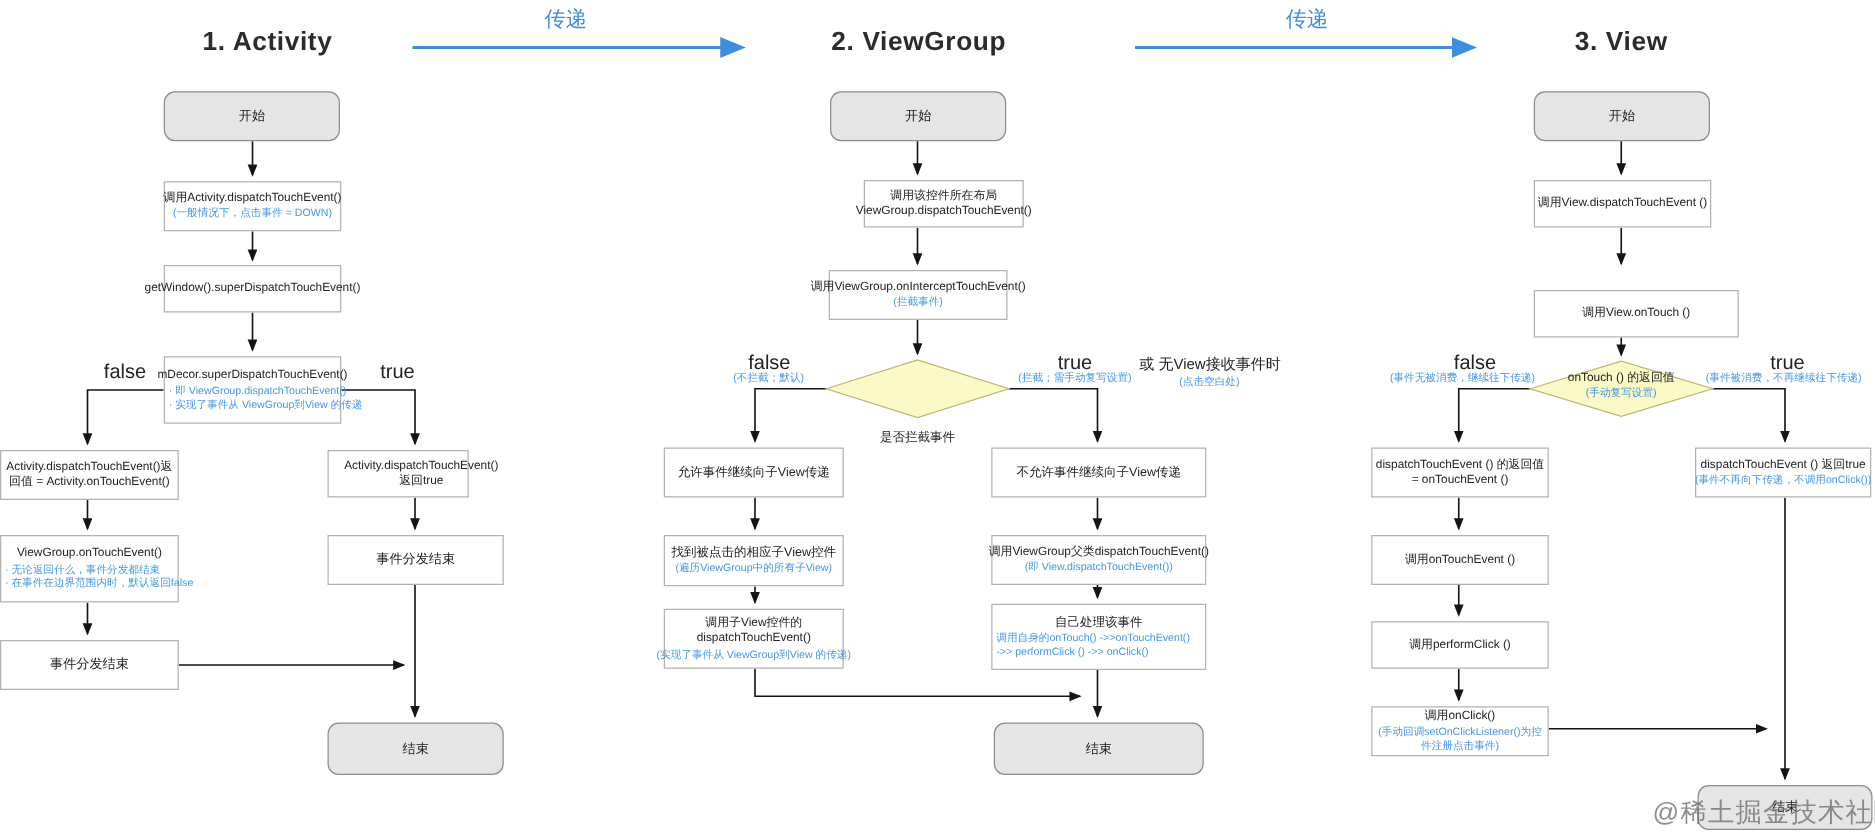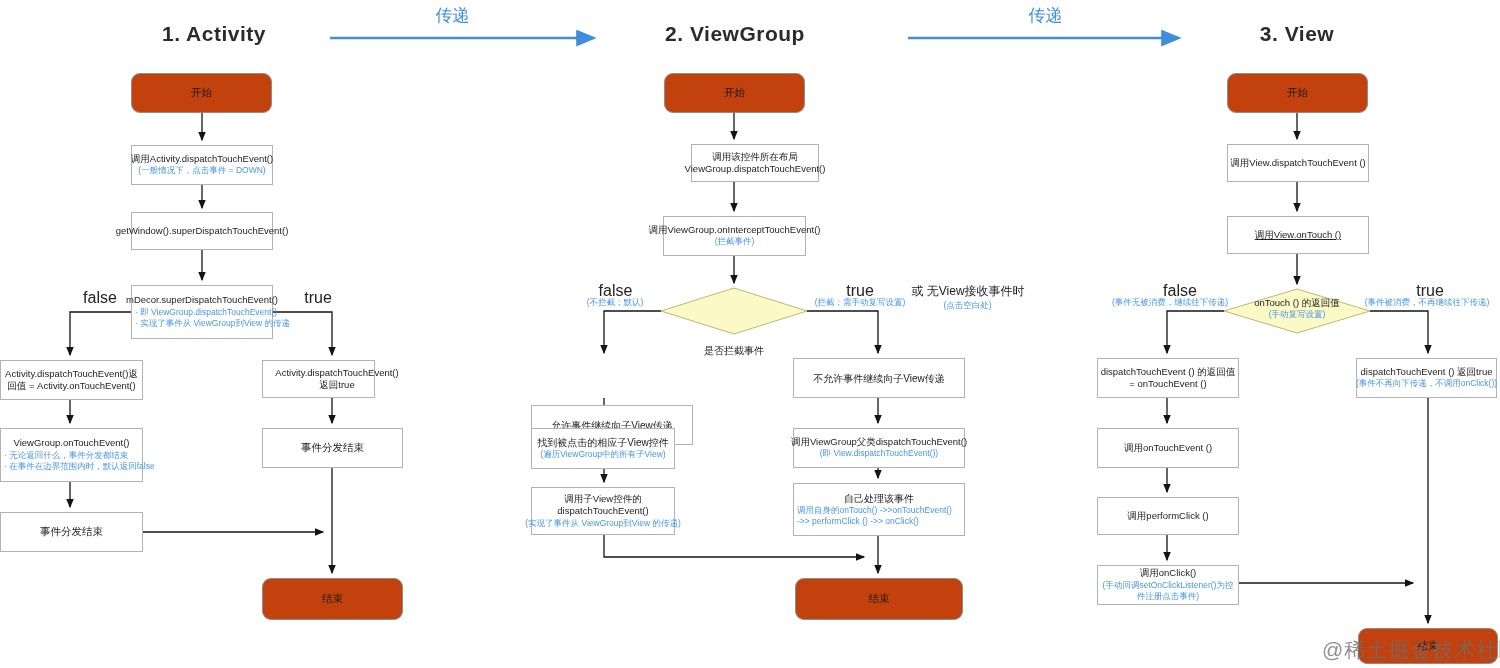--- a/index.html
+++ b/index.html
@@ -9,21 +9,21 @@
   }
   .abs{position:absolute;}
   .col-title{font-size:21px;font-weight:bold;color:#2b2b2b;text-align:center;letter-spacing:.5px;}
   .transfer-label{font-size:17px;color:#3E8EDD;text-align:center;}
   .node{
     position:absolute;background:#fff;border:1px solid #b3b3b3;
     display:flex;flex-direction:column;align-items:center;justify-content:center;
     text-align:center;font-size:9.5px;line-height:1.3;box-sizing:border-box;padding:2px 3px;
   }
   .terminal{
-    position:absolute;background:#c2410c;border:1px solid #8d8d8d;border-radius:9px;
+    position:absolute;background:#e5e5e5;border:1px solid #8d8d8d;border-radius:9px;
     display:flex;align-items:center;justify-content:center;
     font-size:10.5px;color:#1b1b1b;box-sizing:border-box;
   }
   .main{color:#222;}
   .note{color:#4797E4;font-size:8.5px;line-height:1.35;}
   .nowrap{white-space:nowrap;}
   .left-notes .note{align-self:flex-start;text-align:center;}
   .branch-label{position:absolute;font-size:16px;color:#222;text-align:center;}
   .branch-note{position:absolute;font-size:8.5px;color:#4797E4;text-align:center;line-height:1.2;white-space:nowrap;}
   .or-text{position:absolute;font-size:12px;color:#1d1d1d;text-align:center;white-space:nowrap;}
@@ -165,21 +165,21 @@
 
   <div class="diamond-text" style="left:664px;top:305px;width:140px;margin-top:40px;">是否拦截事件</div>
 
   <div class="branch-label" style="left:588px;top:282px;width:55px;">false</div>
   <div class="branch-note" style="left:565px;top:297px;width:100px;">(不拦截；默认)</div>
   <div class="branch-label" style="left:835px;top:282px;width:50px;">true</div>
   <div class="branch-note" style="left:800px;top:297px;width:120px;">(拦截；需手动复写设置)</div>
   <div class="or-text" style="left:903px;top:283px;width:130px;">或  无View接收事件时</div>
   <div class="branch-note" style="left:925px;top:300px;width:85px;">(点击空白处)</div>
 
-  <div class="node" style="left:531px;top:358px;width:162px;height:40px;font-size:10px;margin-top:47px;">
+  <div class="node" style="left:531px;top:358px;width:144px;height:40px;font-size:10px;">
     <div class="main nowrap">允许事件继续向子View传递</div>
   </div>
 
   <div class="node" style="left:531px;top:428px;width:144px;height:41px;">
     <div class="main nowrap" style="font-size:10px;">找到被点击的相应子View控件</div>
     <div class="note nowrap">(遍历ViewGroup中的所有子View)</div>
   </div>
 
   <div class="node" style="left:531px;top:487px;width:144px;height:48px;">
     <div class="main nowrap">调用子View控件的</div>
@@ -207,21 +207,21 @@
     </div>
 
   <div class="terminal" style="left:1227px;top:73px;width:141px;height:40px;">
       <span>开始</span>
     </div>
 
   <div class="node" style="left:1227px;top:144px;width:142px;height:38px;">
     <div class="main nowrap">调用View.dispatchTouchEvent ()</div>
   </div>
 
-  <div class="node" style="left:1227px;top:216px;width:142px;height:38px;text-decoration:underline;">
+  <div class="node" style="left:1227px;top:232px;width:164px;height:38px;">
     <div class="main nowrap">调用View.onTouch ()</div>
   </div>
 
   <div class="diamond-text" style="left:1227px;top:297px;width:140px;">
     <div class="nowrap" style="font-size:9.5px;">onTouch () 的返回值</div>
     <div class="note nowrap">(手动复写设置)</div>
   </div>
 
   <div class="branch-label" style="left:1155px;top:282px;width:50px;">false</div>
   <div class="branch-note" style="left:1105px;top:297px;width:130px;">(事件无被消费，继续往下传递)</div>

